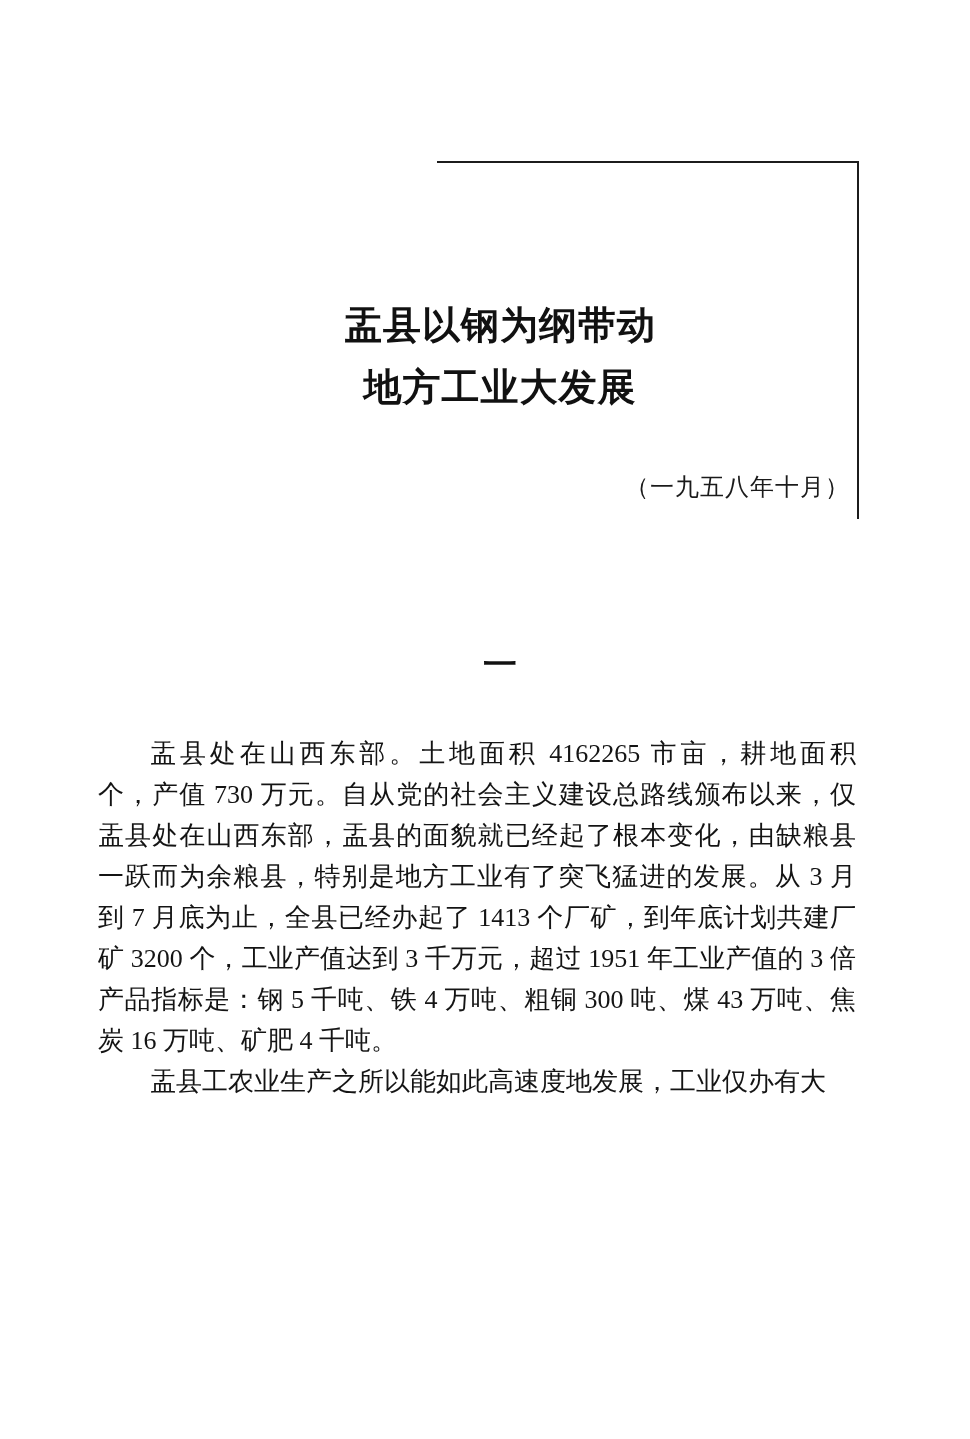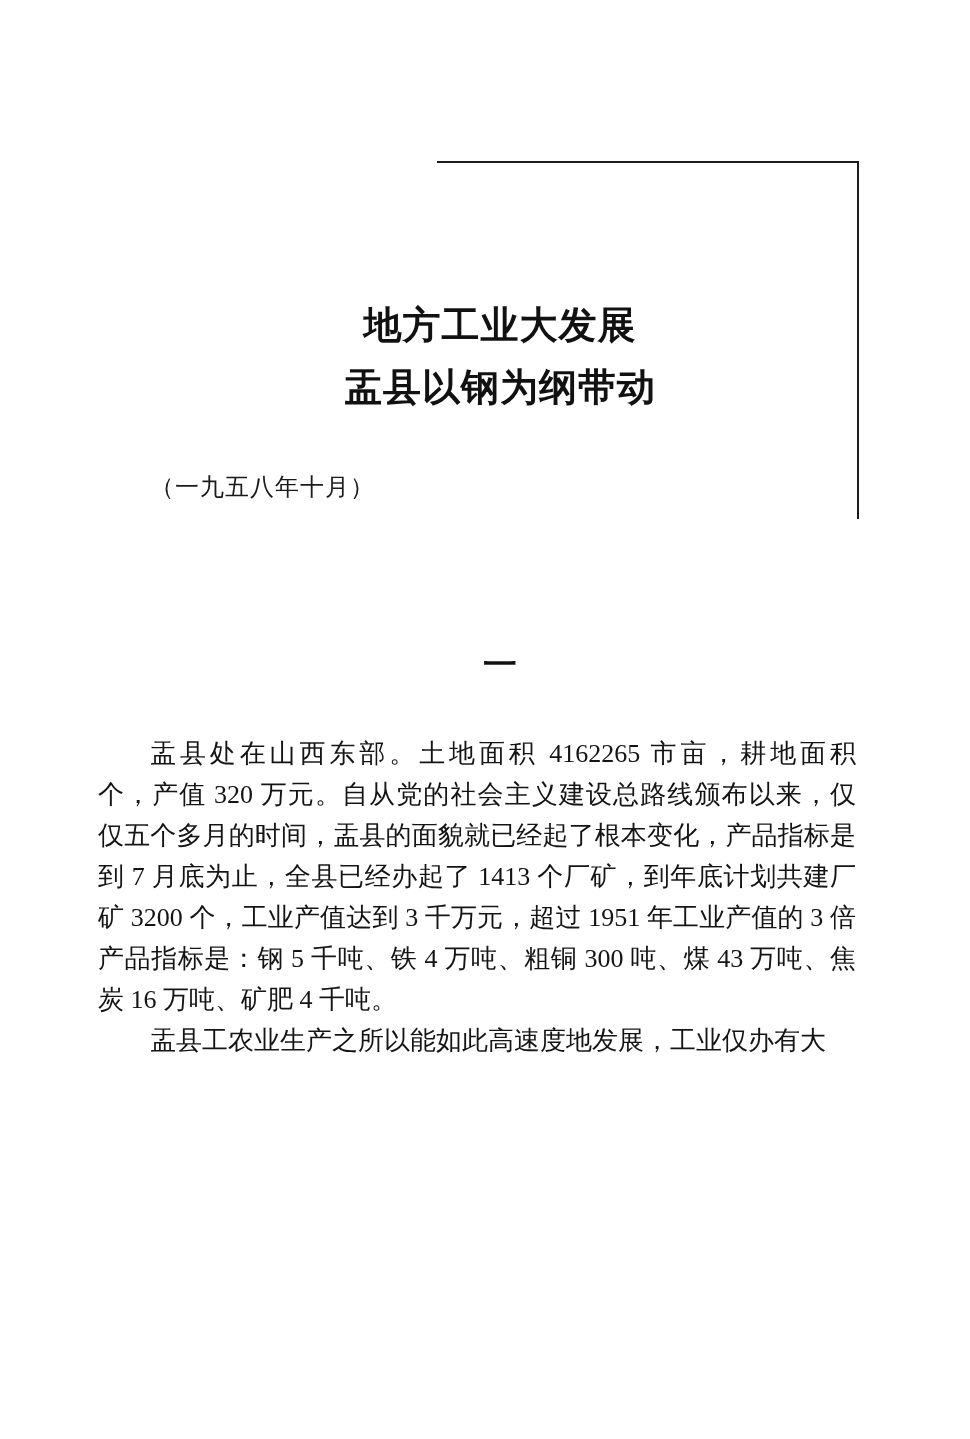--- a/index.html
+++ b/index.html
@@ -46,21 +46,21 @@
     line-height: 62px;
     letter-spacing: 1px;
     color: #111111;
   }
   .title-line { display: block; }
   .date {
     position: absolute;
     left: 150px;
     top: 470px;
     width: 700px;
-    text-align: left;
+    text-align: right;
     font-size: 24px;
     line-height: 34px;
     letter-spacing: 1px;
     color: #1a1a1a;
   }
   .section-marker {
     position: absolute;
     left: 150px;
     top: 643px;
     width: 700px;
@@ -89,31 +89,32 @@
   .line.indent { text-indent: 52px; }
 </style>
 </head>
 <body>
 
 <div class="page">
   <div class="frame-top"></div>
   <div class="frame-right"></div>
 
   <h1 class="title">
+    <span class="title-line">盂县以钢为纲带动</span>
     <span class="title-line">地方工业大发展</span>
-    <span class="title-line">盂县以钢为纲带动</span>
   </h1>
 
   <div class="date">（一九五八年十月）</div>
 
   <div class="section-marker">一</div>
 
   <div class="body-text">
       <div class="line indent fill">盂县处在山西东部。土地面积 4162265 市亩，耕地面积 603510</div>
-      <div class="line fill">个，产值 320 万元。自从党的社会主义建设总路线颁布以来，仅</div>
-      <div class="line fill">仅五个多月的时间，盂县的面貌就已经起了根本变化，产品指标是</div>
+      <div class="line fill">个，产值 730 万元。自从党的社会主义建设总路线颁布以来，仅</div>
+      <div class="line fill">盂县处在山西东部，盂县的面貌就已经起了根本变化，由缺粮县</div>
+      <div class="line fill">一跃而为余粮县，特别是地方工业有了突飞猛进的发展。从 3 月</div>
       <div class="line fill">到 7 月底为止，全县已经办起了 1413 个厂矿，到年底计划共建厂</div>
       <div class="line fill">矿 3200 个，工业产值达到 3 千万元，超过 1951 年工业产值的 3 倍</div>
       <div class="line fill">产品指标是：钢 5 千吨、铁 4 万吨、粗铜 300 吨、煤 43 万吨、焦</div>
       <div class="line">炭 16 万吨、矿肥 4 千吨。</div>
       <div class="line indent">盂县工农业生产之所以能如此高速度地发展，工业仅办有大</div>
     </div>
 </div>
 
 </body></html>

